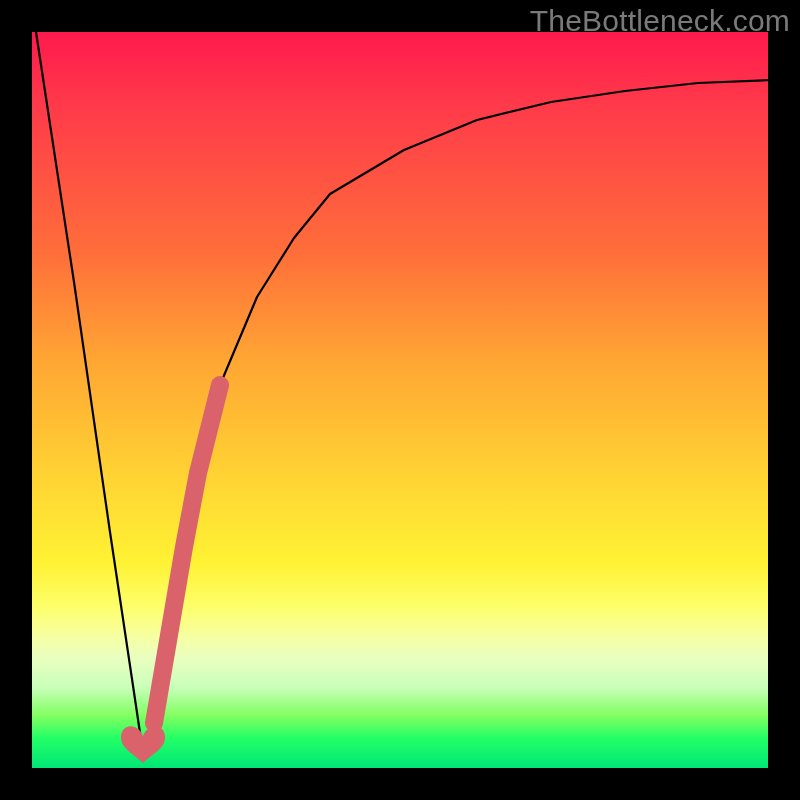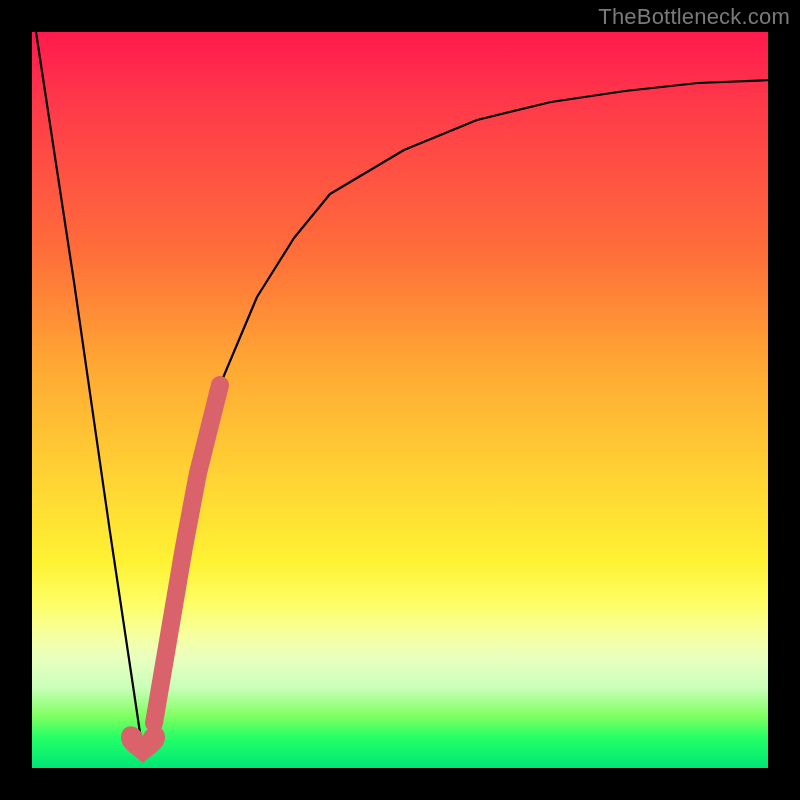--- a/index.html
+++ b/index.html
@@ -39,21 +39,21 @@
       #7fff60 93%,
       #22ff66 96%,
       #00e676 100%
     );
   }
   .watermark {
     position: absolute;
     top: 4px;
     right: 10px;
     color: #7a7a7a;
-    font-size: 22px;
+    font-size: 30px;
     font-weight: 400;
     letter-spacing: 0.2px;
     user-select: none;
   }
   svg.curve {
     position: absolute;
     left: 0;
     top: 0;
     width: 736px;
     height: 736px;

